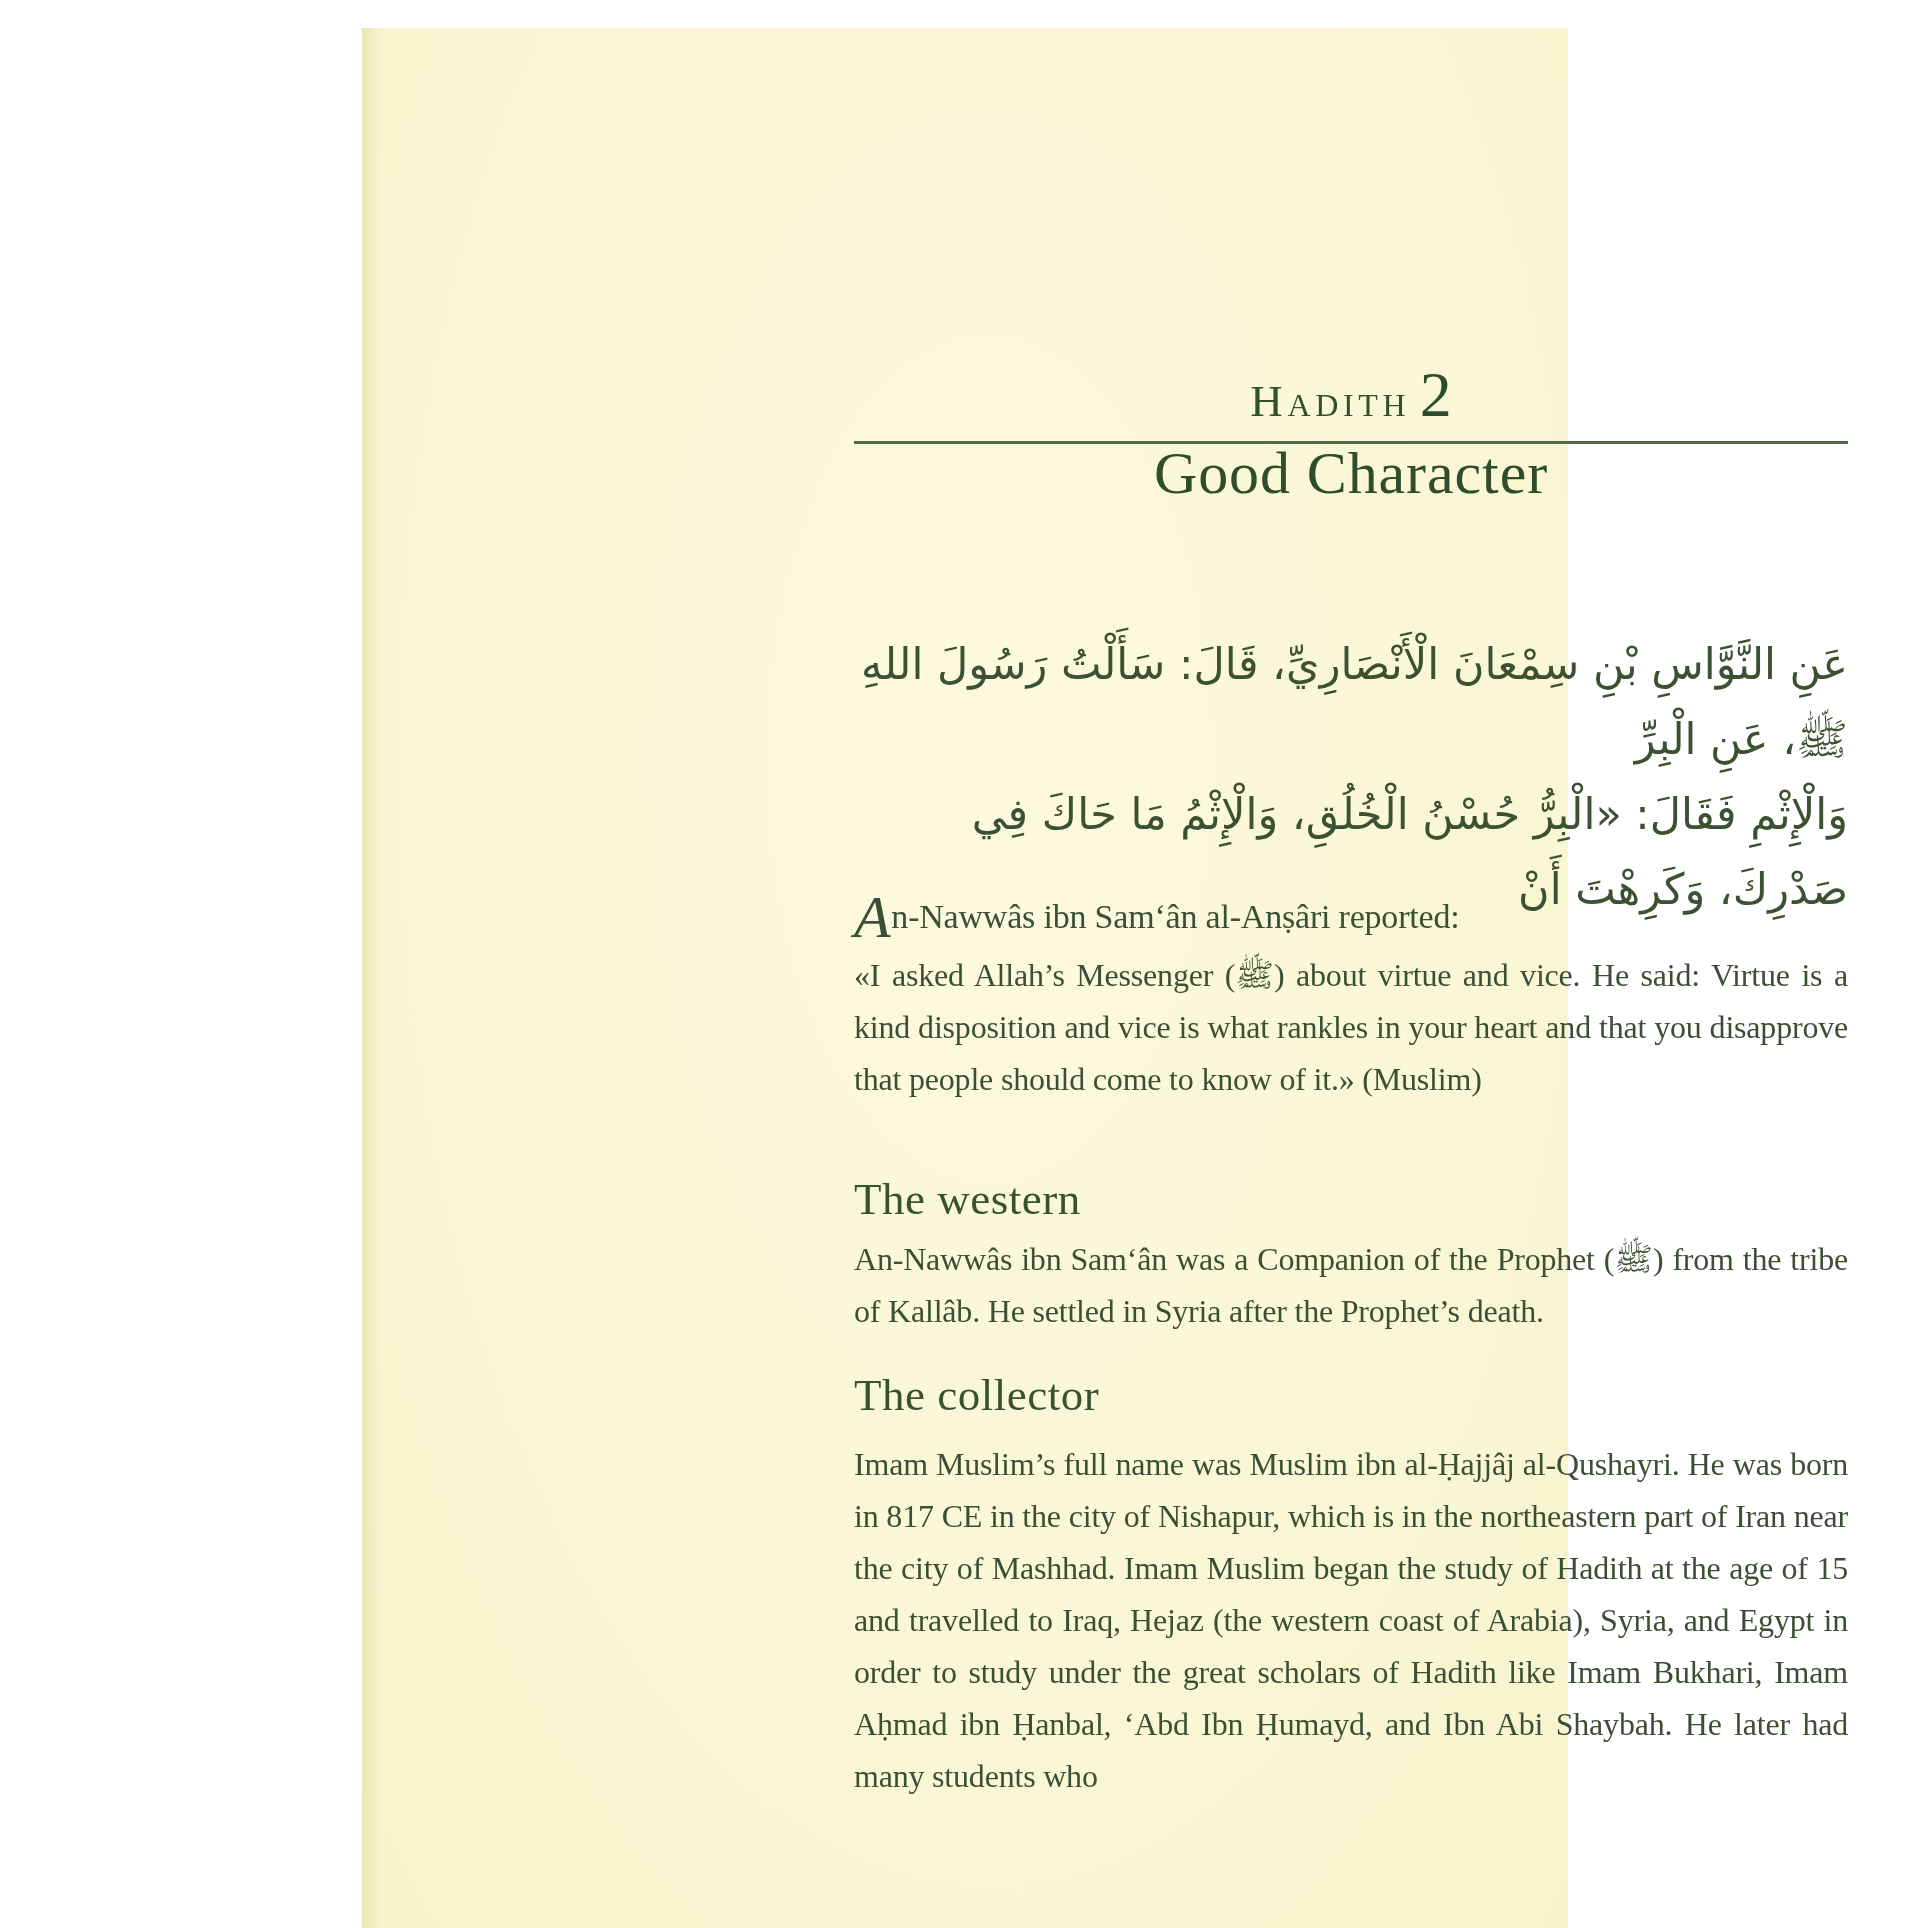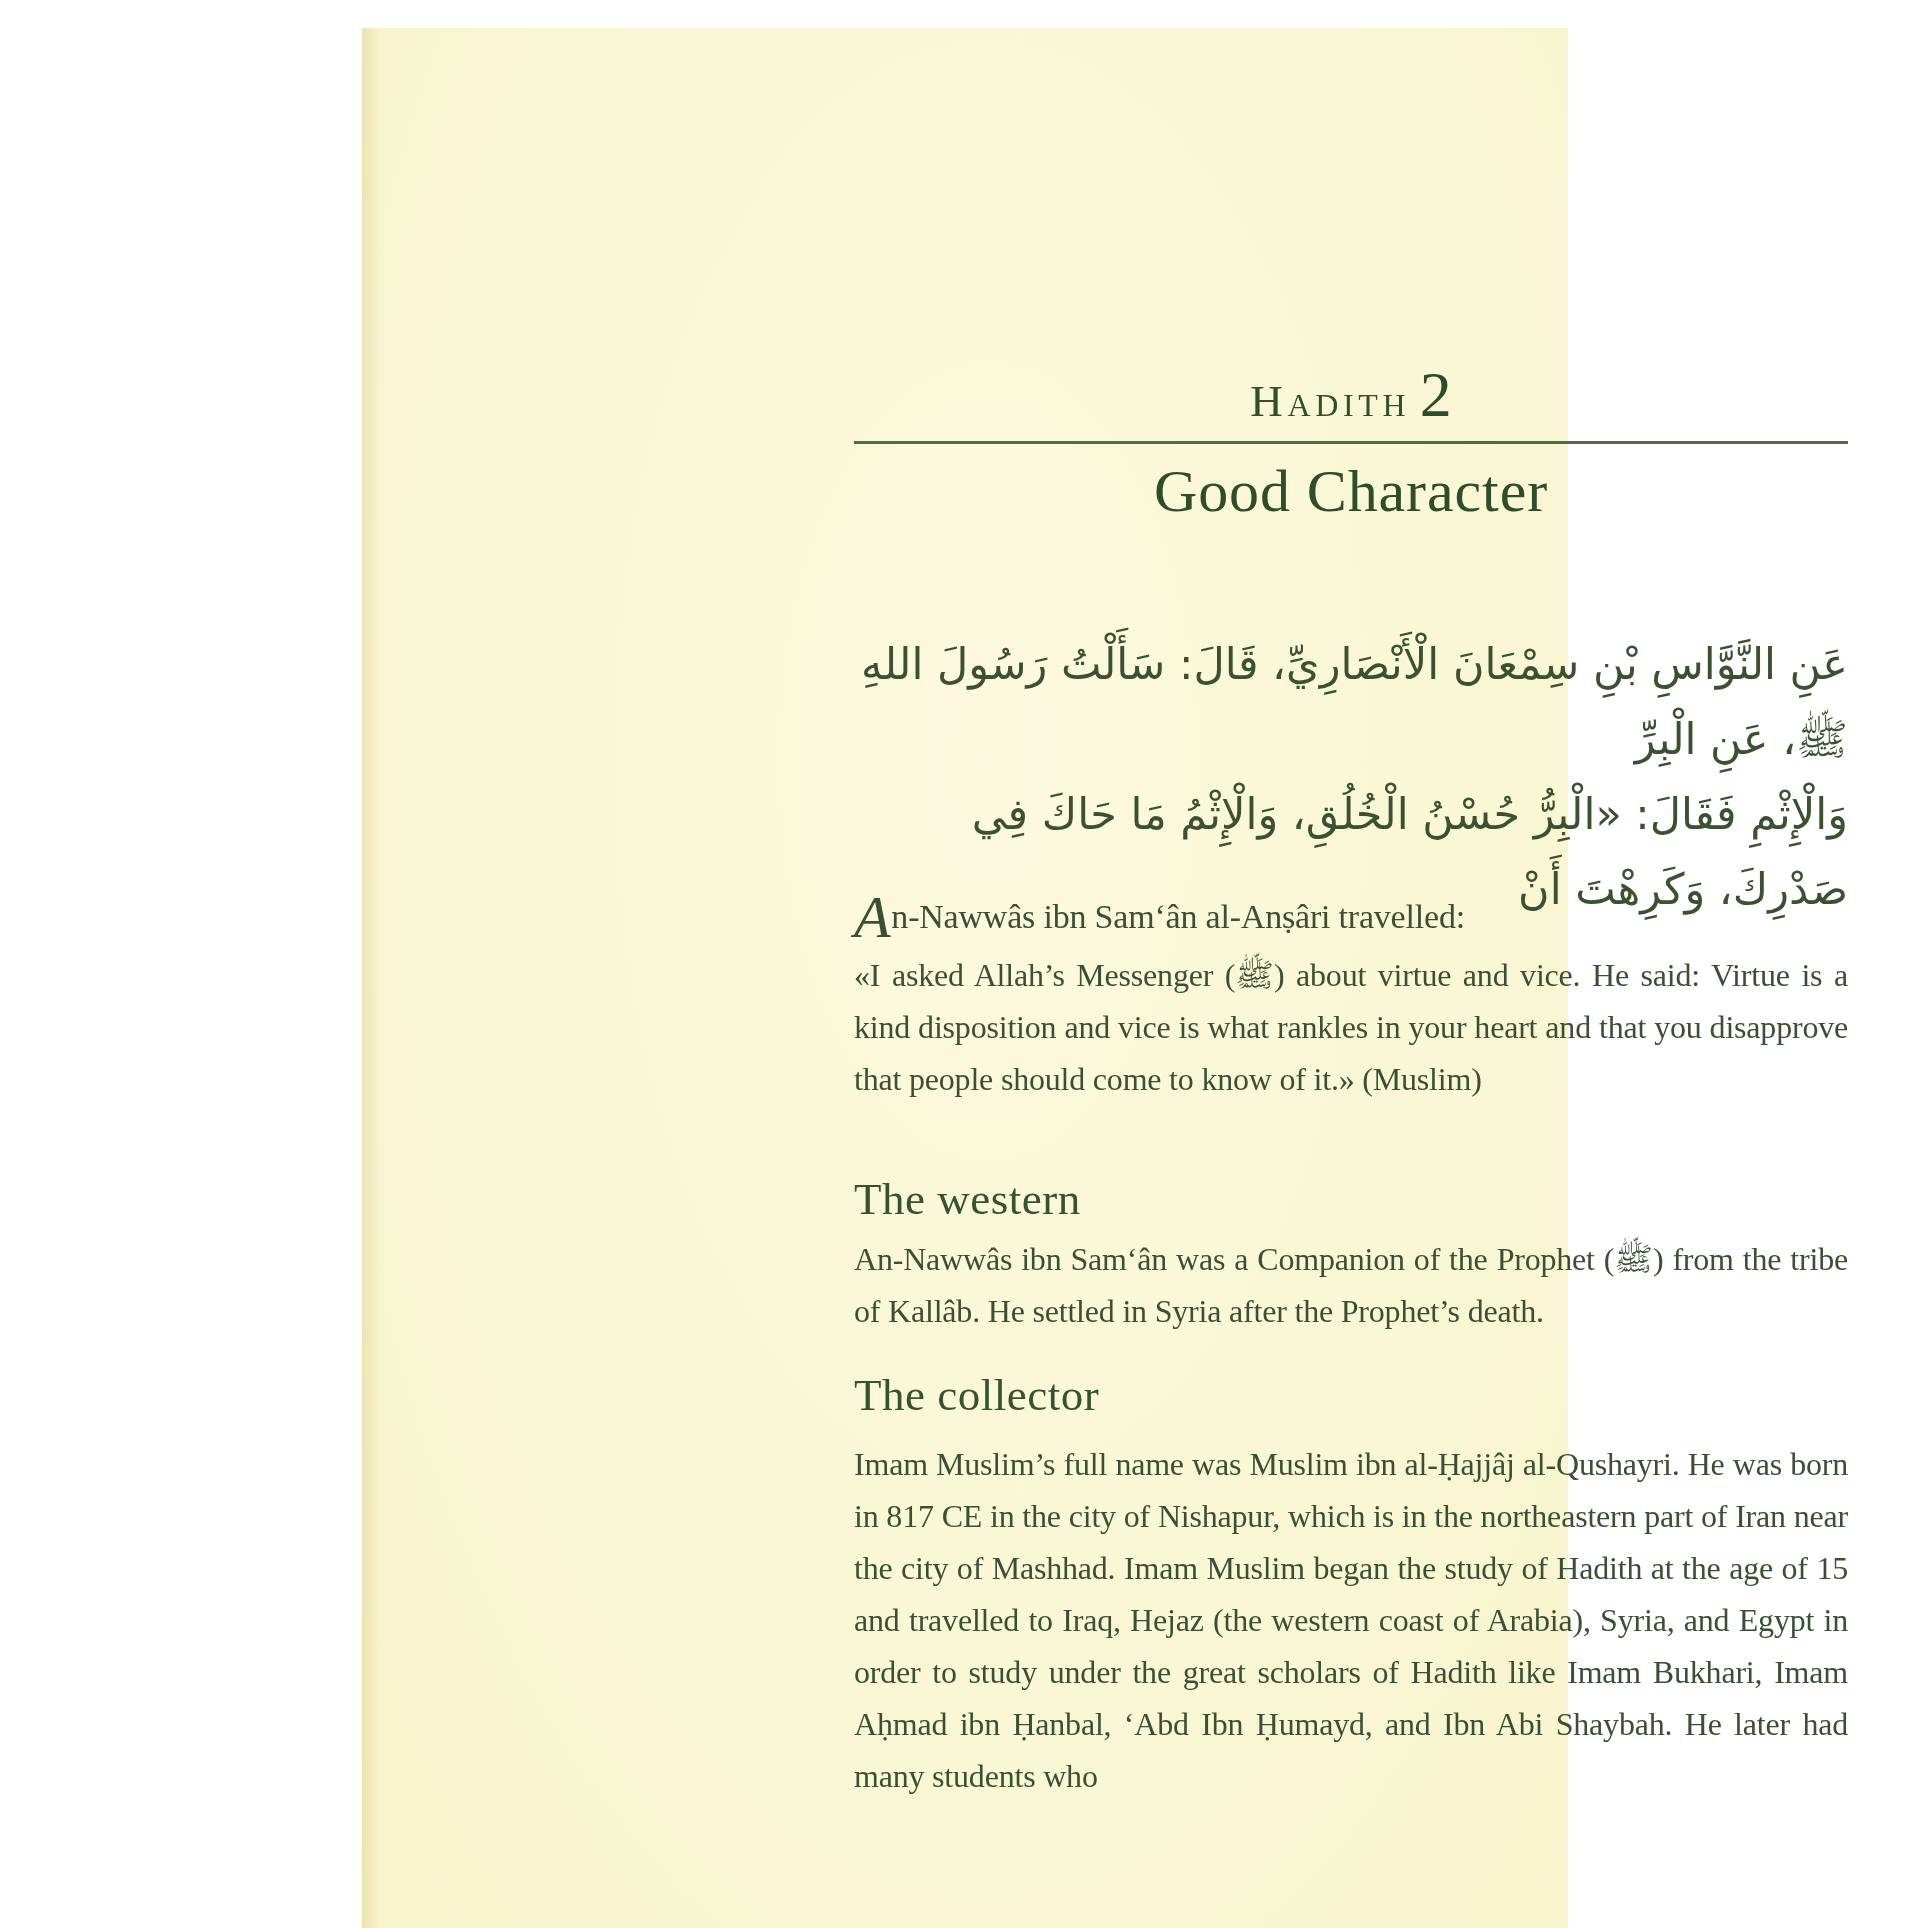--- a/index.html
+++ b/index.html
@@ -22,21 +22,21 @@
   .col{position:absolute;left:492px;width:994px;}
   .title-block{top:330px;text-align:center;color:#33502c;}
   .title-word{
     font-variant:small-caps;font-size:45px;letter-spacing:4.7px;color:#33502c;
   }
   .title-number{
     font-size:64px;margin-left:9.4px;color:#2f4c2a;
   }
   .title-rule{top:413px;height:2.8px;background:#54684a;}
   .subtitle{
-    top:429px;text-align:center;font-size:60px;color:#2f4c2b;letter-spacing:0.9px;
+    top:411px;text-align:center;font-size:60px;color:#2f4c2b;letter-spacing:0.9px;
   }
   .arabic-block{
     top:599px;direction:rtl;text-align:right;
     font-family:"DejaVu Sans","DejaVu Serif",sans-serif;
     font-size:43px;line-height:75px;color:#3b5132;
   }
   .lead-line{
     top:870px;font-size:34px;color:#3a4f33;letter-spacing:-0.2px;
   }
   .drop-cap{
@@ -68,21 +68,21 @@
   <div class="col title-rule"></div>
 
   <div class="col subtitle">Good Character</div>
 
   <div class="col arabic-block">
     <div>عَنِ النَّوَّاسِ بْنِ سِمْعَانَ الْأَنْصَارِيِّ، قَالَ: سَأَلْتُ رَسُولَ اللهِ ﷺ، عَنِ الْبِرِّ</div>
     <div>وَالْإِثْمِ فَقَالَ: «الْبِرُّ حُسْنُ الْخُلُقِ، وَالْإِثْمُ مَا حَاكَ فِي صَدْرِكَ، وَكَرِهْتَ أَنْ</div>
   </div>
 
   <div class="col lead-line">
-    <span class="drop-cap">A</span><span>n-Nawwâs ibn Sam‘ân al-Anṣâri travelled:</span>
+    <span class="drop-cap">A</span><span>n-Nawwâs ibn Sam‘ân al-Anṣâri reported:</span>
   </div>
 
   <div class="col para quote-para">«I asked Allah’s Messenger (ﷺ) about virtue and vice. He said: Virtue is a kind disposition and vice is what rankles in your heart and that you disapprove that people should come to know of it.» (Muslim)</div>
 
   <div class="col sec-heading h-narrator">The western</div>
   <div class="col para p-narrator">An-Nawwâs ibn Sam‘ân was a Companion of the Prophet (ﷺ) from the tribe of Kallâb. He settled in Syria after the Prophet’s death.</div>
 
   <div class="col sec-heading h-collector">The collector</div>
   <div class="col para p-collector">Imam Muslim’s full name was Muslim ibn al-Ḥajjâj al-Qushayri. He was born in 817 CE in the city of Nishapur, which is in the northeastern part of Iran near the city of Mashhad. Imam Muslim began the study of Hadith at the age of 15 and travelled to Iraq, Hejaz (the western coast of Arabia), Syria, and Egypt in order to study under the great scholars of Hadith like Imam Bukhari, Imam Aḥmad ibn Ḥanbal, ‘Abd Ibn Ḥumayd, and Ibn Abi Shaybah. He later had many students who</div>
 

